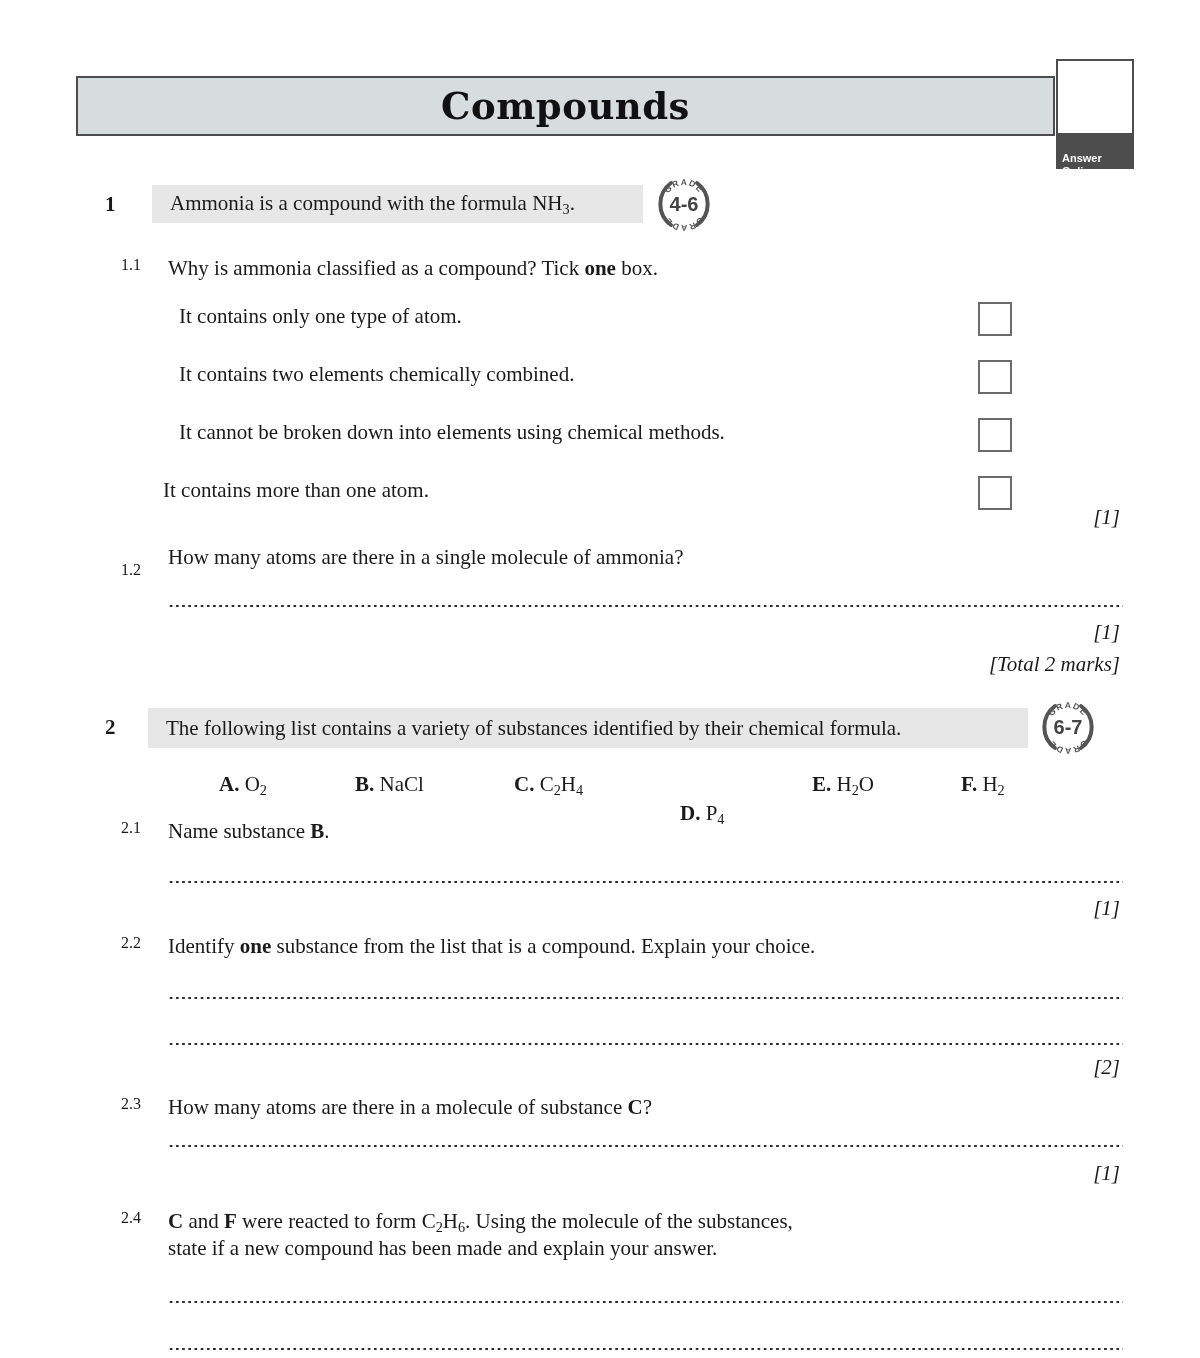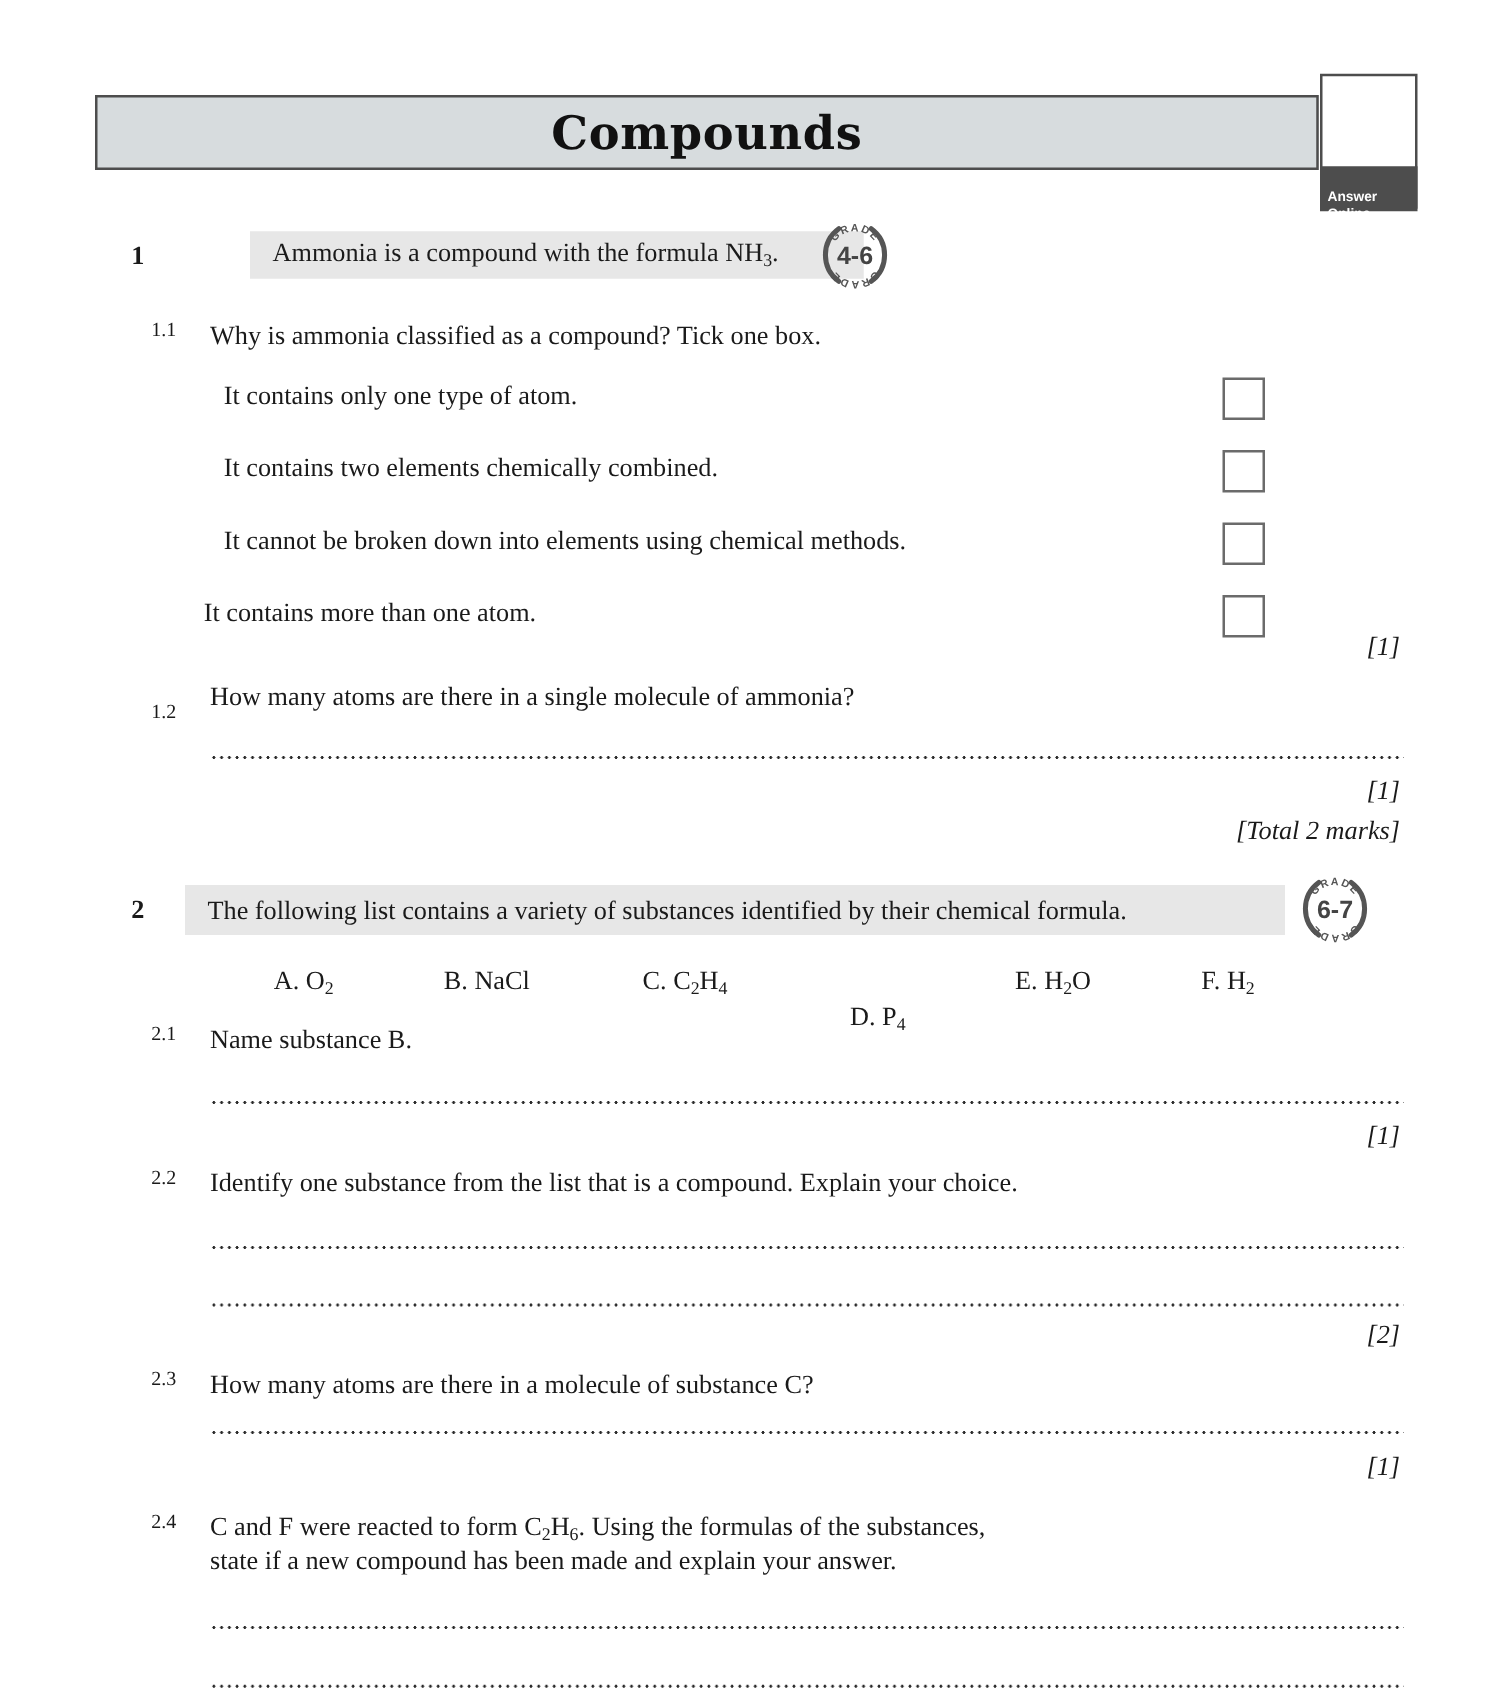--- a/index.html
+++ b/index.html
@@ -106,21 +106,21 @@
     font-size: 21px;
     white-space: nowrap;
   }
   .marks {
     position: absolute;
     font-style: italic;
     font-size: 21px;
     text-align: right;
   }
   sub { font-size: 0.68em; vertical-align: -0.28em; }
-  b.inline { font-weight: normal; }
+  b.inline { font-weight: bold; }
 
   
   .grade-badge {
     position: absolute;
     width: 62px;
     height: 62px;
   }
   .grade-badge svg { display: block; }
 
   
@@ -155,21 +155,21 @@
 <div class="answer-online">
   <div class="ao-code"></div>
   <div class="ao-label">
     <div>Answer</div>
     <div>Online</div>
   </div>
 </div>
 
 <div class="qnum" style="left:105px; top:192px;">1</div>
 
-<div class="stem-box" style="left:152px; top:185px; width:491px; height:38px;margin-left:48px;">
+<div class="stem-box" style="left:152px; top:185px; width:491px; height:38px;">
   <span><span>Ammonia is a compound with the formula NH</span><sub>3</sub><span>.</span></span>
 </div>
 
 <div class="grade-badge" style="left:653px; top:173px;">
   <svg width="62" height="62" viewBox="0 0 62 62" xmlns="http://www.w3.org/2000/svg">
     <defs>
       <path id="arcTop1" d="M 12,31 A 19,19 0 0 1 50,31" fill="none"></path>
       <path id="arcBot1" d="M 50,33 A 19,19 0 0 1 12,33" fill="none"></path>
     </defs>
     <path d="M 18,10 A 26,26 0 0 0 18,52" fill="none" stroke="#555555" stroke-width="4" stroke-linecap="round"></path>
@@ -248,16 +248,16 @@
 <div class="dotline" style="left:168px; top:996px; width:955px;"></div>
 <div class="dotline" style="left:168px; top:1042px; width:955px;"></div>
 <div class="marks" style="left:1020px; top:1055px; width:100px;">[2]</div>
 
 <div class="subnum" style="left:121px; top:1095px;">2.3</div>
 <div class="plain" style="left:168px; top:1095px;"><span>How many atoms are there in a molecule of substance </span><b class="inline">C</b><span>?</span></div>
 <div class="dotline" style="left:168px; top:1144px; width:955px;"></div>
 <div class="marks" style="left:1020px; top:1161px; width:100px;">[1]</div>
 
 <div class="subnum" style="left:121px; top:1209px;">2.4</div>
-<div class="plain" style="left:168px; top:1209px;"><b class="inline">C</b><span> and </span><b class="inline">F</b><span> were reacted to form C</span><sub>2</sub><span>H</span><sub>6</sub><span>.  Using the formulas of the substances,</span></div>
+<div class="plain" style="left:168px; top:1209px;"><b class="inline">C</b><span> and </span><b class="inline">F</b><span> were reacted to form C</span><sub>2</sub><span>H</span><sub>6</sub><span>.  Using the molecule of the substances,</span></div>
 <div class="plain" style="left:168px; top:1236px;">state if a new compound has been made and explain your answer.</div>
 <div class="dotline" style="left:168px; top:1300px; width:955px;"></div>
 <div class="dotline" style="left:168px; top:1347px; width:955px;"></div>
 
 </body></html>

